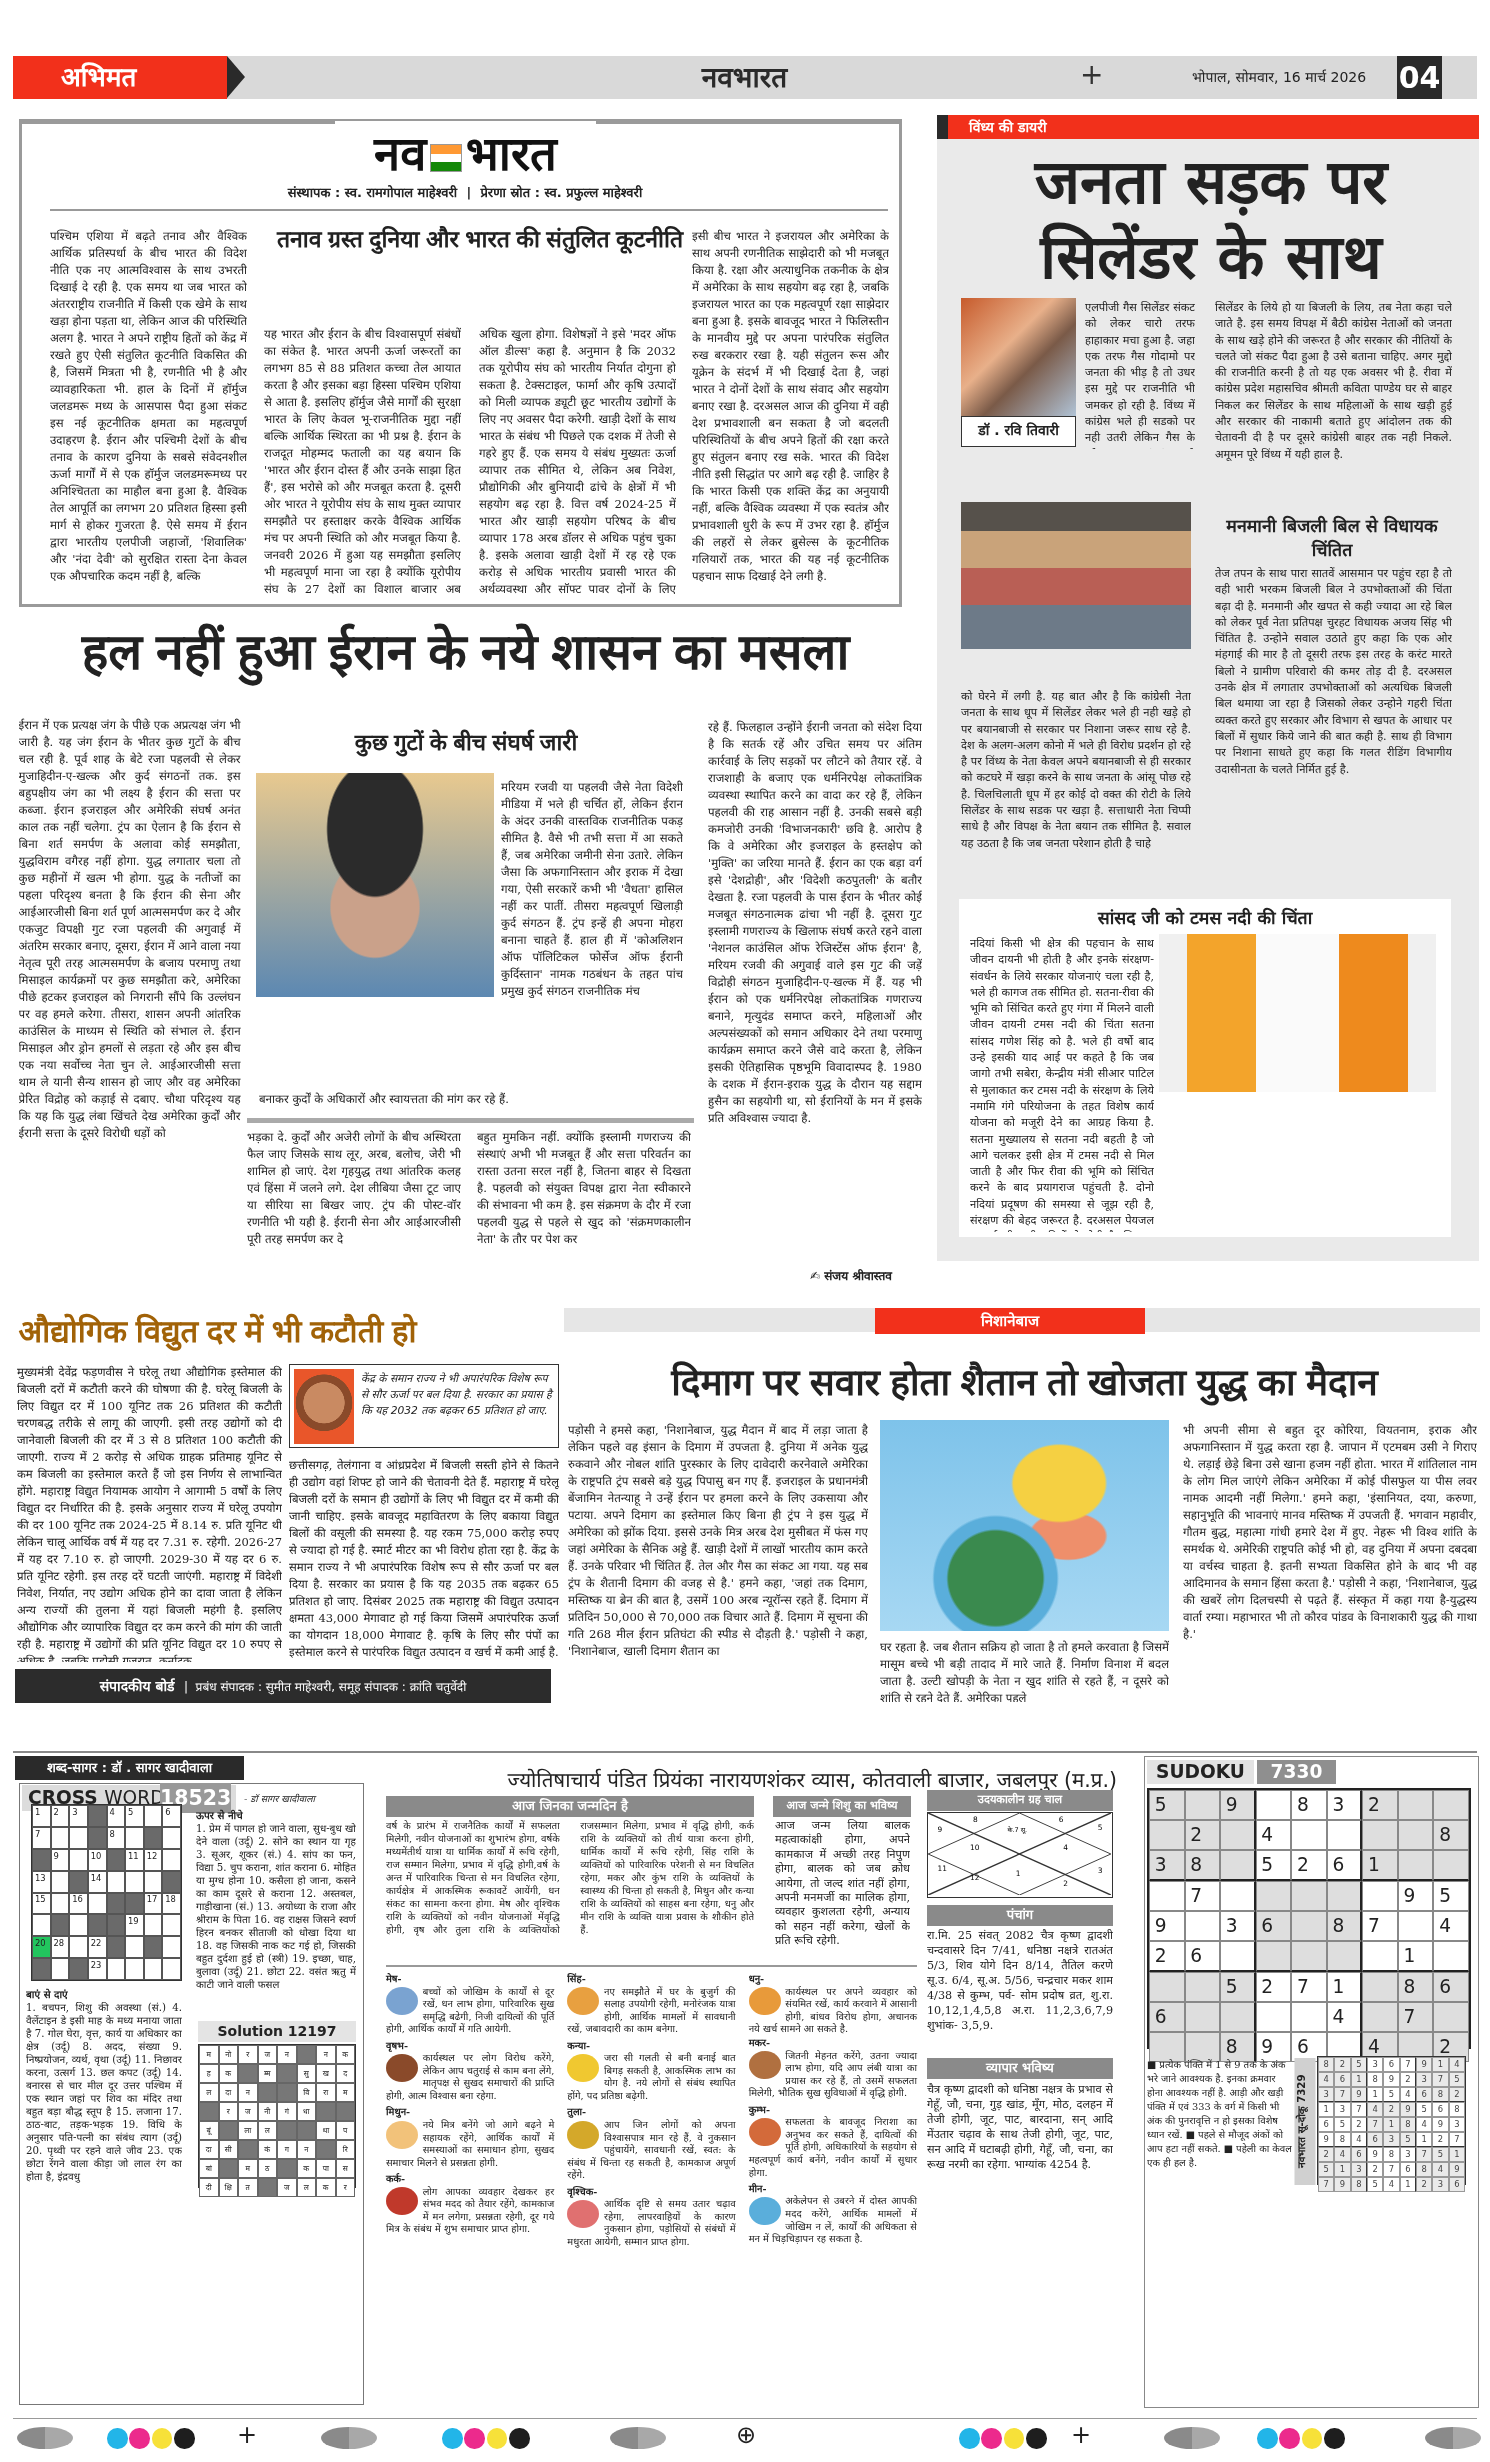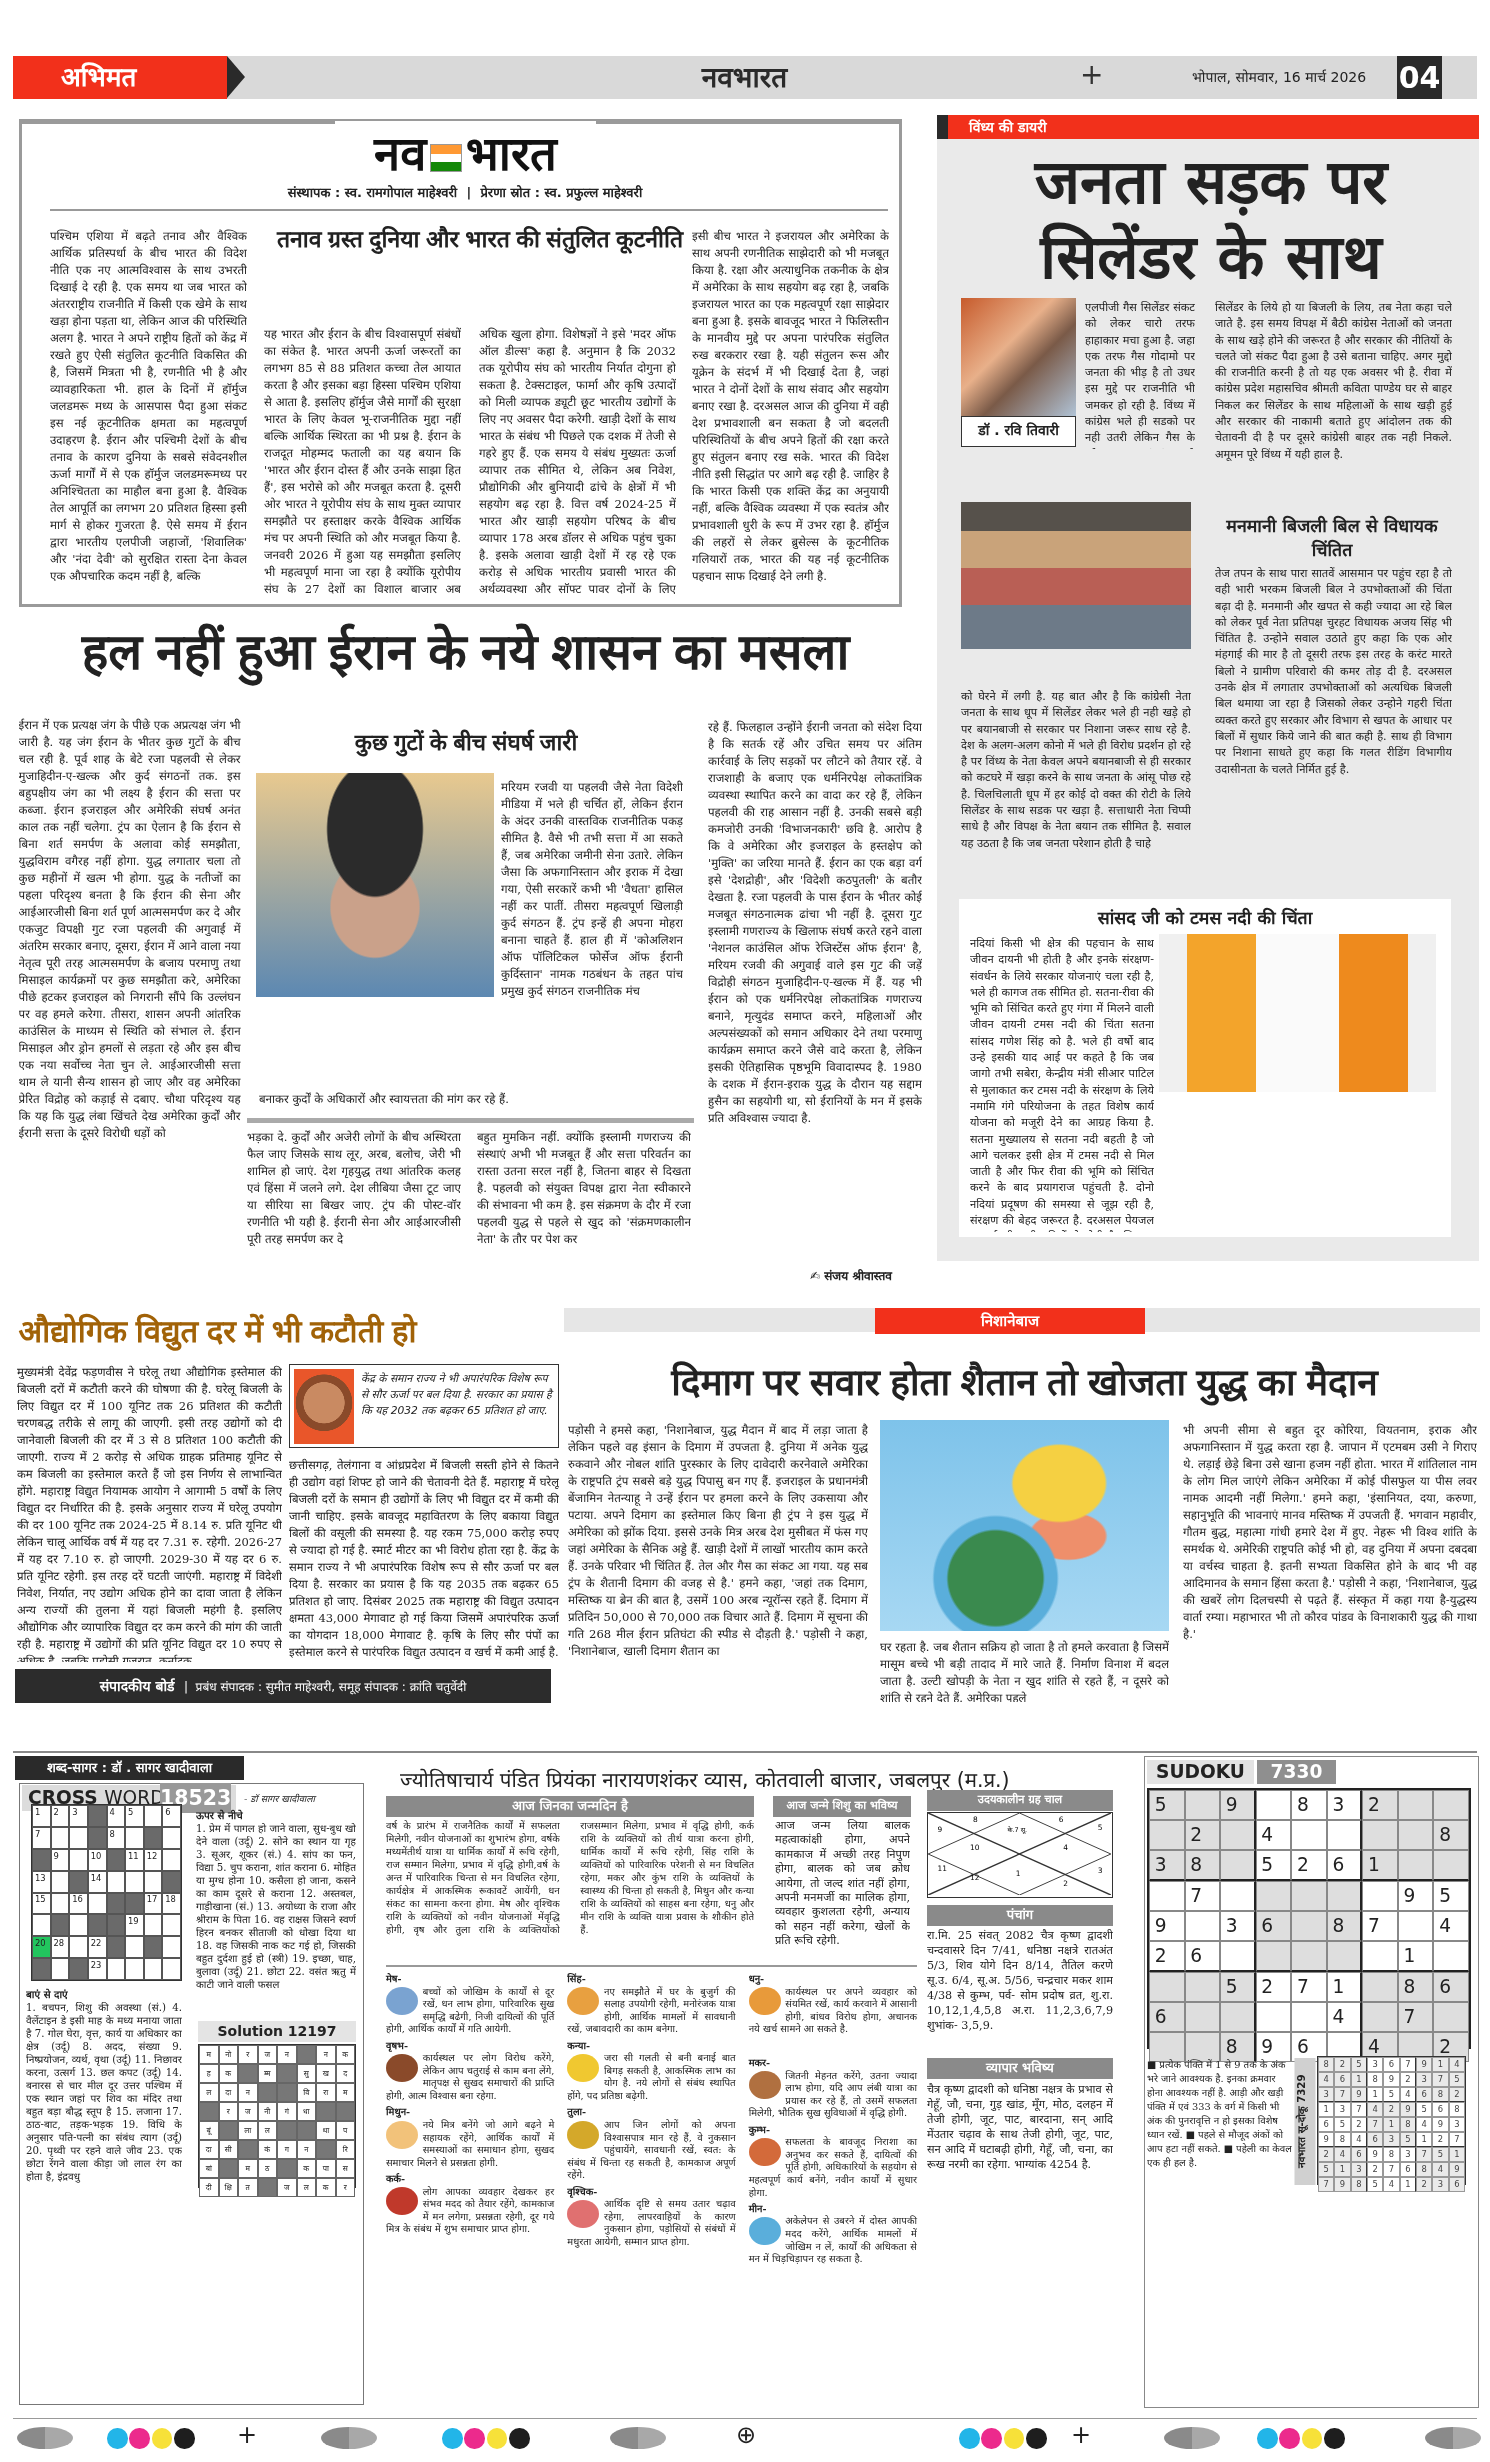--- a/index.html
+++ b/index.html
@@ -57,21 +57,21 @@
 .nb-head{left:573px;top:1355px;width:903px;text-align:center;font-size:37px;font-weight:bold;line-height:56px}
 .ph-cartoon{left:880px;top:1420px;width:289px;height:211px;background:radial-gradient(circle at 40% 75%,#3a8a4e 0 20%,#5aaedb 21% 26%,transparent 27%),radial-gradient(ellipse at 62% 30%,#f5d042 0 18%,transparent 19%),radial-gradient(ellipse at 65% 55%,#ee8f6b 0 14%,transparent 15%),linear-gradient(180deg,#7ec3ea,#a7d8f3)}
 .section-rule{left:13px;top:1751px;width:1464px;height:1.9px;background:#888}
 
 .cw-title{left:15px;top:1756px;width:229px;height:24px;background:#2a2a2a;color:#fff;text-align:center;font-size:13px;line-height:24px;font-weight:bold}
 .cw-box{left:18.6px;top:1783px;width:345px;height:622px;border:1.9px solid #777}
 .cw-auth{left:233px;top:1786px;font-size:9.3px;font-style:italic}
 .cw-clues{font-size:10.2px;line-height:13px;font-family:"DejaVu Serif",serif;text-align:justify}
 .sol-hdr{left:198px;top:2021px;width:158px;height:20.5px;background:#e4e4e4;text-align:center;font-weight:bold;font-size:14px;line-height:20.5px}
 
-.hs-head{left:400px;top:1765px;width:717px;text-align:left;font-size:20.5px;color:#222}
+.hs-head{left:400px;top:1765px;width:717px;text-align:right;font-size:20.5px;color:#222}
 .hs-bar{background:#8a8a8a;color:#fff;text-align:center;font-weight:bold;font-size:13px;height:20.5px;line-height:20.5px}
 .hs-txt{font-family:"DejaVu Serif",serif;font-size:9.8px;line-height:13px;text-align:justify}
 .zico{display:inline-block;width:32px;height:28px;border-radius:50%;float:left;margin:1.9px 4.7px 1.9px 0}
 
 .kundli{left:927px;top:1812px;width:186px;height:86px;border:1.9px solid #333;background:#fff}
 
 .sd-box{left:1144px;top:1756px;width:335px;height:652px;border:1.9px solid #888}
 .sd-hdr{left:1147px;top:1760px;width:107px;height:24px;background:#e3e3e3;font-weight:bold;font-size:18.6px;text-align:center;line-height:24px}
 .sd-num{left:1257px;top:1760px;width:79px;height:24px;background:#8f8f8f;color:#fff;font-weight:bold;font-size:18.6px;text-align:center;line-height:24px}
 .sd-rules{left:1147px;top:2058px;width:147px;font-size:9.8px;line-height:14px;font-family:"DejaVu Serif",serif}
@@ -300,21 +300,21 @@
 <div class="abs" style="left:386px;top:1965px;width:531px;height:1.9px;background:#999"></div>
 <div class="abs" id="rashis" style="left:386px;top:1973px;width:531px;height:321px;column-count:3;column-gap:13px;font-family:'DejaVu Serif',serif;font-size:9.8px;line-height:12.6px">
     <div style="break-inside: avoid; margin-bottom: 3.7px; text-align: justify;"><b>मेष-</b><br><span class="zico" style="background: rgb(122, 163, 209);"></span><span> बच्चों को जोखिम के कार्यों से दूर रखें, धन लाभ होगा, पारिवारिक सुख समृद्धि बढेगी, निजी दायित्वों की पूर्ति होगी, आर्थिक कार्यों में गति आयेगी.</span></div>
     <div style="break-inside: avoid; margin-bottom: 3.7px; text-align: justify;"><b>वृषभ-</b><br><span class="zico" style="background: rgb(138, 74, 42);"></span><span> कार्यस्थल पर लोग विरोध करेंगे, लेकिन आप चतुराई से काम बना लेंगे, मातृपक्ष से सुखद समाचारों की प्राप्ति होगी, आत्म विश्वास बना रहेगा.</span></div>
     <div style="break-inside: avoid; margin-bottom: 3.7px; text-align: justify;"><b>मिथुन-</b><br><span class="zico" style="background: rgb(242, 194, 122);"></span><span> नये मित्र बनेंगे जो आगे बढ़ने मे सहायक रहेंगे, आर्थिक कार्यों में समस्याओं का समाधान होगा, सुखद समाचार मिलने से प्रसन्नता होगी.</span></div>
     <div style="break-inside: avoid; margin-bottom: 3.7px; text-align: justify;"><b>कर्क-</b><br><span class="zico" style="background: rgb(192, 57, 43);"></span><span> लोग आपका व्यवहार देखकर हर संभव मदद को तैयार रहेंगे, कामकाज में मन लगेगा, प्रसन्नता रहेगी, दूर गये मित्र के संबंध में शुभ समाचार प्राप्त होगा.</span></div>
     <div style="break-inside: avoid; margin-bottom: 3.7px; text-align: justify;"><b>सिंह-</b><br><span class="zico" style="background: rgb(232, 160, 64);"></span><span> नए समझौते में घर के बुजुर्ग की सलाह उपयोगी रहेगी, मनोरंजक यात्रा होगी, आर्थिक मामलों में सावधानी रखें, जबावदारी का काम बनेगा.</span></div>
     <div style="break-inside: avoid; margin-bottom: 3.7px; text-align: justify;"><b>कन्या-</b><br><span class="zico" style="background: rgb(240, 200, 48);"></span><span> जरा सी गलती से बनी बनाई बात बिगड़ सकती है, आकस्मिक लाभ का योग है. नये लोगों से संबंध स्थापित होंगे, पद प्रतिष्ठा बढ़ेगी.</span></div>
     <div style="break-inside: avoid; margin-bottom: 3.7px; text-align: justify;"><b>तुला-</b><br><span class="zico" style="background: rgb(212, 168, 42);"></span><span> आप जिन लोगों को अपना विश्वासपात्र मान रहे हैं, वे नुकसान पहुंचायेंगे, सावधानी रखें, स्वत: के संबंध में चिन्ता रह सकती है, कामकाज अपूर्ण रहेंगे.</span></div>
     <div style="break-inside: avoid; margin-bottom: 3.7px; text-align: justify;"><b>वृश्चिक-</b><br><span class="zico" style="background: rgb(224, 112, 112);"></span><span> आर्थिक दृष्टि से समय उतार चढ़ाव रहेगा, लापरवाहियों के कारण नुकसान होगा, पड़ोसियों से संबंधों में मधुरता आयेगी, सम्मान प्राप्त होगा.</span></div>
-    <div style="break-inside: avoid; margin-bottom: 21px; text-align: justify;"><b>धनु-</b><br><span class="zico" style="background: rgb(232, 154, 58);"></span><span> कार्यस्थल पर अपने व्यवहार को संयमित रखें, कार्य करवाने में आसानी होगी, बांधव विरोध होगा, अचानक नये खर्च सामने आ सकते है.</span></div>
+    <div style="break-inside: avoid; margin-bottom: 1px; text-align: justify;"><b>धनु-</b><br><span class="zico" style="background: rgb(232, 154, 58);"></span><span> कार्यस्थल पर अपने व्यवहार को संयमित रखें, कार्य करवाने में आसानी होगी, बांधव विरोध होगा, अचानक नये खर्च सामने आ सकते है.</span></div>
     <div style="break-inside: avoid; margin-bottom: 3.7px; text-align: justify;"><b>मकर-</b><br><span class="zico" style="background: rgb(176, 112, 64);"></span><span> जितनी मेहनत करेंगे, उतना ज्यादा लाभ होगा, यदि आप लंबी यात्रा का प्रयास कर रहे हैं, तो उसमें सफलता मिलेगी, भौतिक सुख सुविधाओं में वृद्धि होगी.</span></div>
     <div style="break-inside: avoid; margin-bottom: 3.7px; text-align: justify;"><b>कुम्भ-</b><br><span class="zico" style="background: rgb(211, 106, 58);"></span><span> सफलता के बावजूद निराशा का अनुभव कर सकते हैं, दायित्वों की पूर्ति होगी, अधिकारियों के सहयोग से महत्वपूर्ण कार्य बनेंगे, नवीन कार्यों में सुधार होगा.</span></div>
     <div style="break-inside: avoid; margin-bottom: 3.7px; text-align: justify;"><b>मीन-</b><br><span class="zico" style="background: rgb(90, 174, 219);"></span><span> अकेलेपन से उबरने में दोस्त आपकी मदद करेंगे, आर्थिक मामलों में जोखिम न लें, कार्यों की अधिकता से मन में चिड़चिड़ापन रह सकता है.</span></div>
   </div>
 
 <div class="abs hs-bar" style="left:773px;top:1796px;width:138px;font-size:11.2px">आज जन्मे शिशु का भविष्य</div>
 <div class="abs hs-txt" style="left:775px;top:1819px;width:135px;height:140px;overflow:hidden;font-size:11.2px;line-height:14.4px">आज जन्म लिया बालक महत्वाकांक्षी होगा, अपने कामकाज में अच्छी तरह निपुण होगा, बालक को जब क्रोध आयेगा, तो जल्द शांत नहीं होगा, अपनी मनमर्जी का मालिक होगा, व्यवहार कुशलता रहेगी, अन्याय को सहन नहीं करेगा, खेलों के प्रति रूचि रहेगी.</div>
 
 <div class="abs hs-bar" style="left:927px;top:1790px;width:186px;font-size:11.2px">उदयकालीन ग्रह चाल</div>
 <div class="abs kundli">

